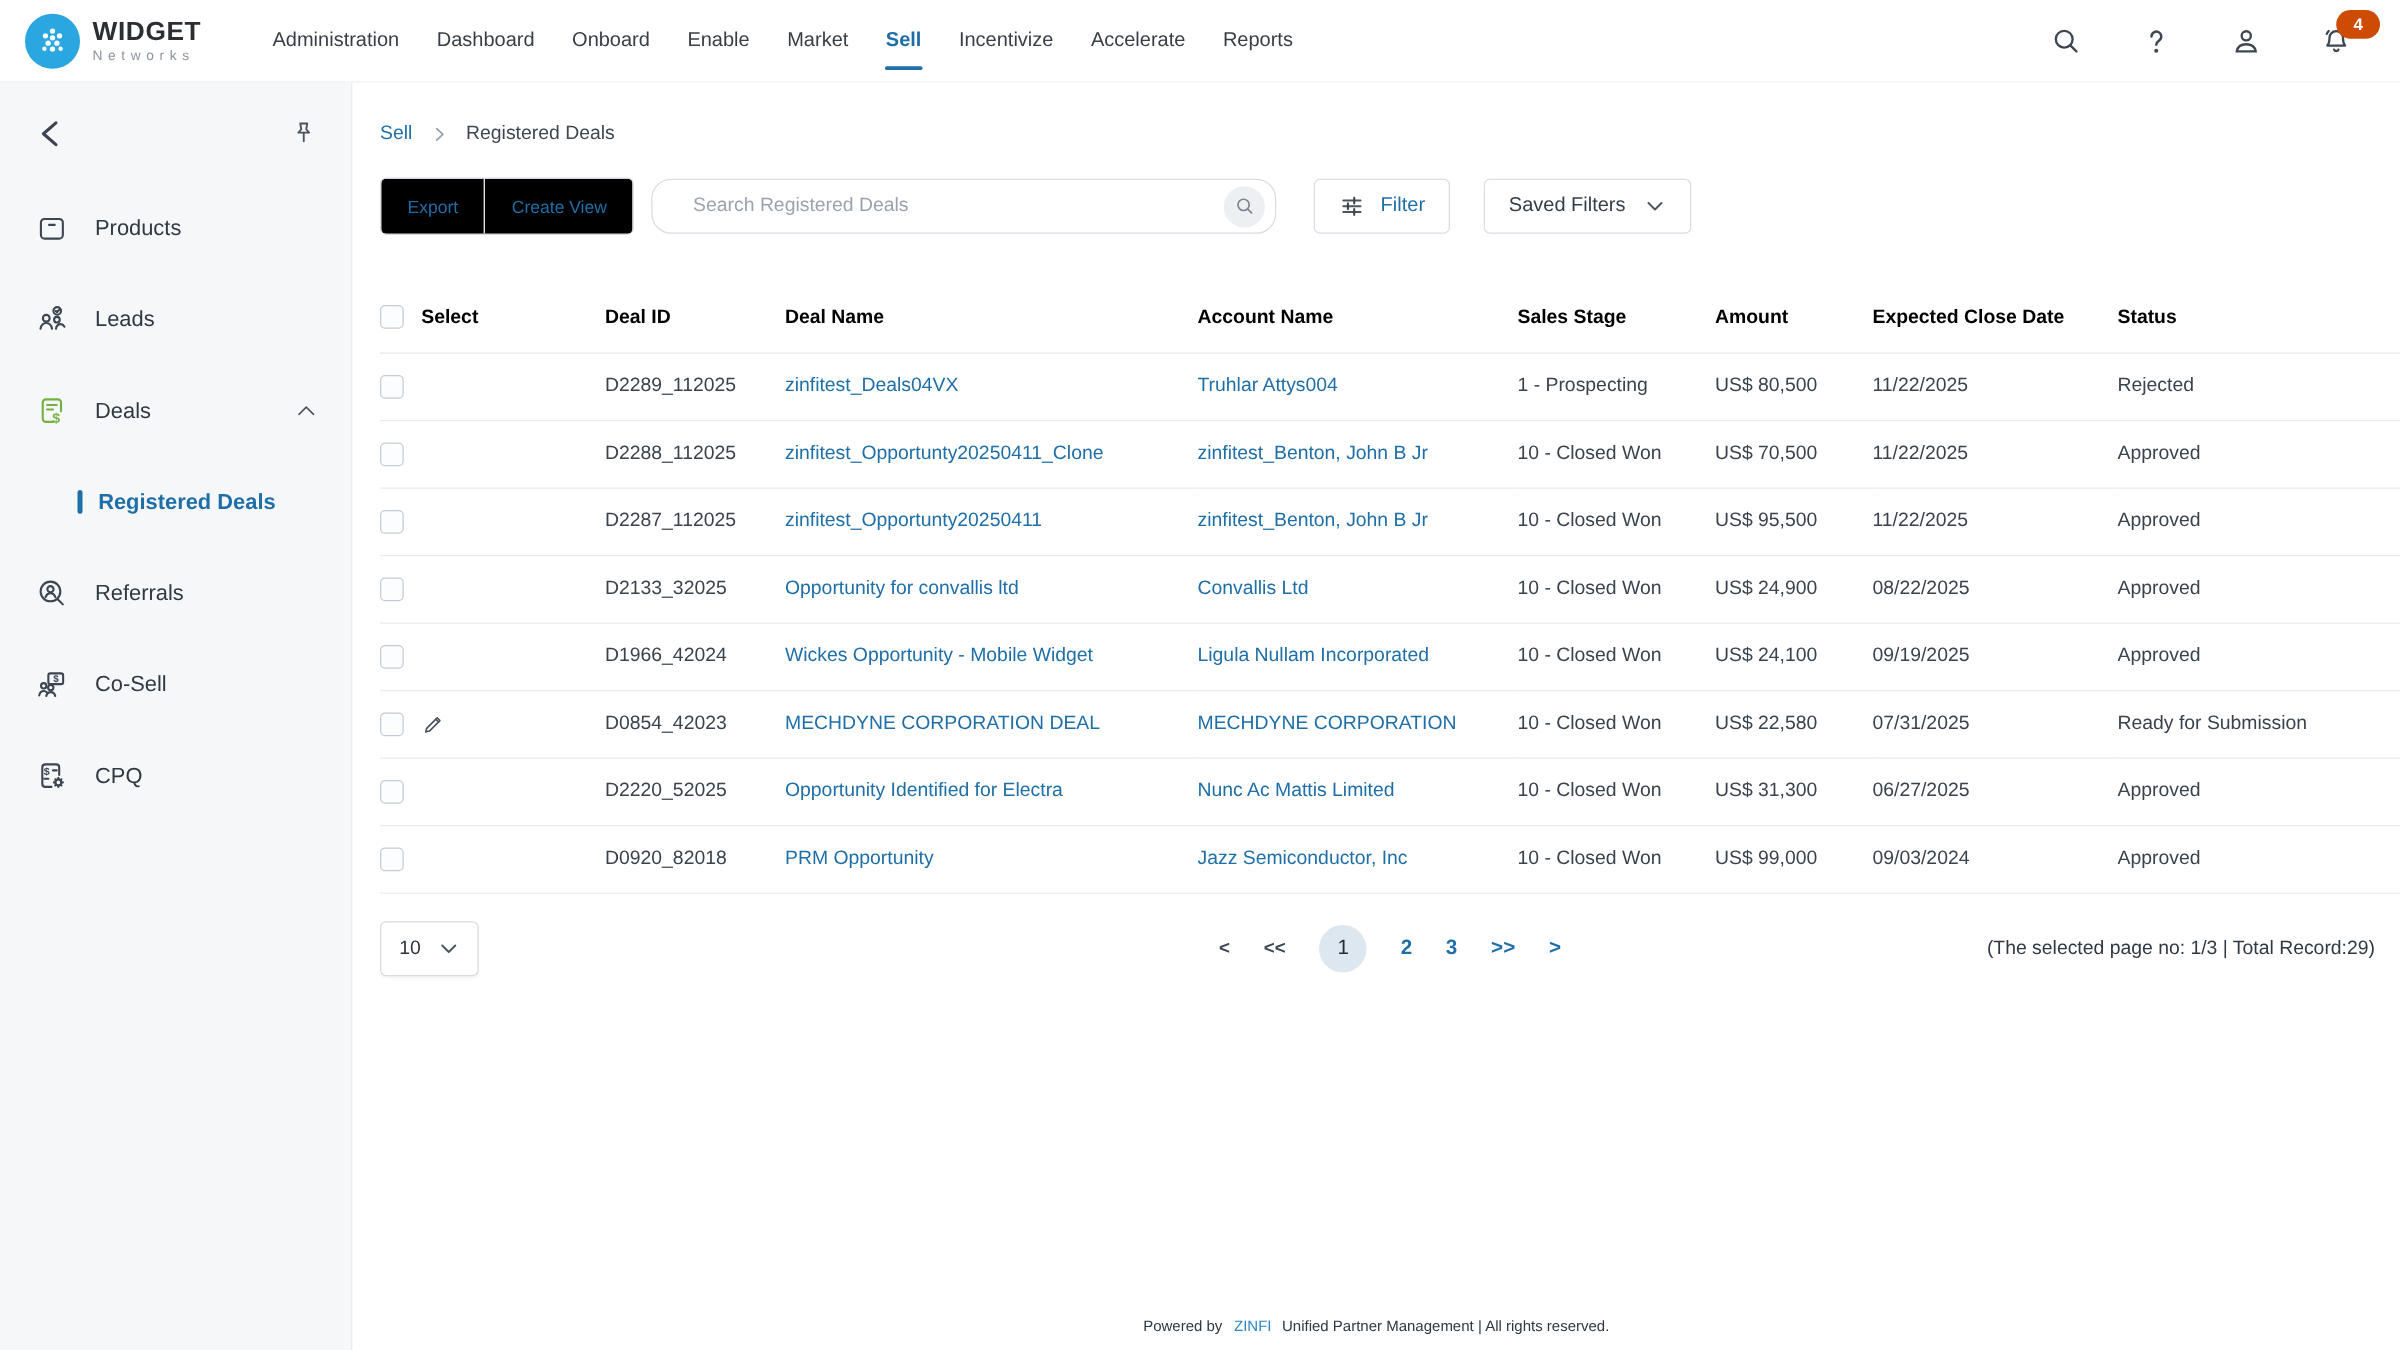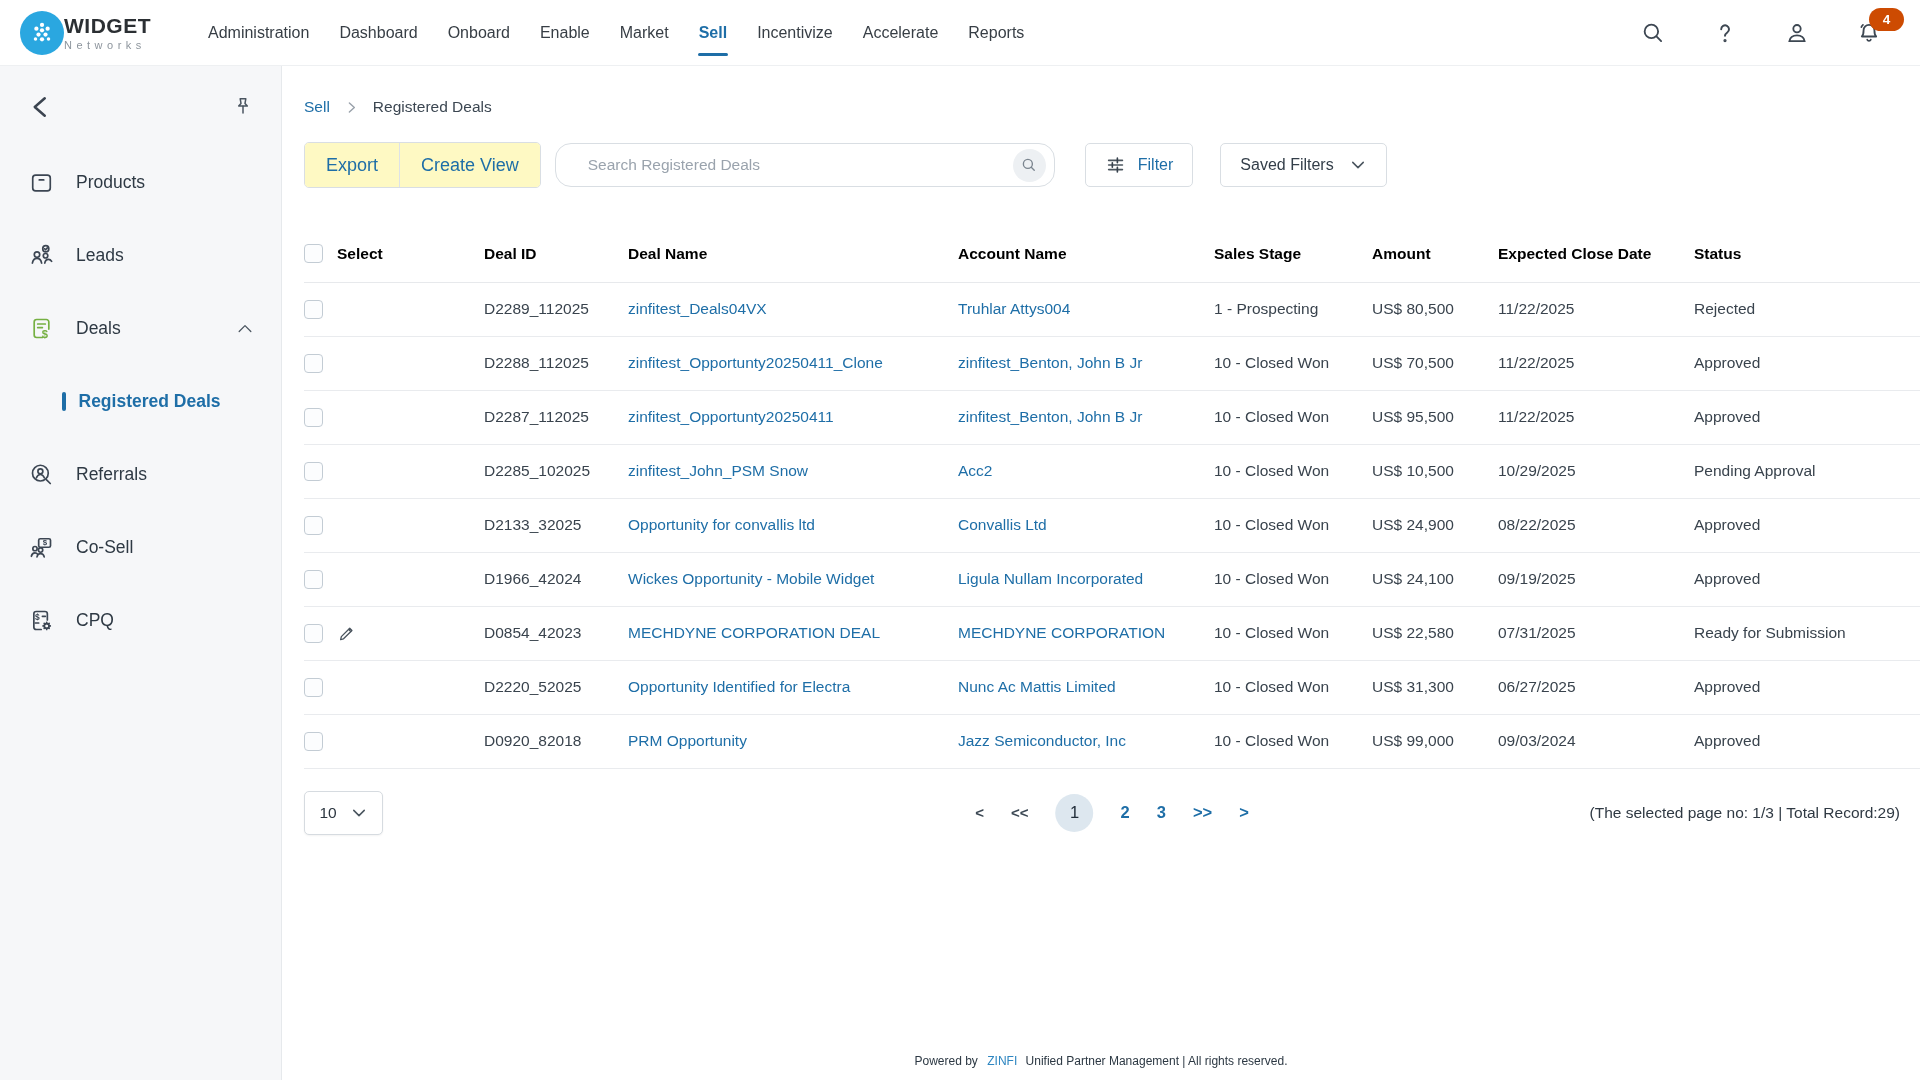--- a/index.html
+++ b/index.html
@@ -3,21 +3,21 @@
 <meta charset="utf-8">
 <style>
   * { margin:0; padding:0; box-sizing:border-box; }
   html,body { background:#e9ebee; }
   .page { width:1920px; height:1080px; position:relative; background:#fff;
           font-family:"Liberation Sans", sans-serif; overflow:hidden; }
 
   
   .topbar { display:flex; align-items:center; height:66px; padding:0 38px 0 20px;
             background:#fff; border-bottom:1px solid #eef0f2; position:relative; z-index:5; }
-  .logo { display:flex; align-items:center; }
+  .logo { display:flex; align-items:center; gap:10px; }
   .logo-circle { width:44px; height:44px; border-radius:50%; background:#2aa7e0;
                  display:flex; align-items:center; justify-content:center; }
   .logo-text-title { font-size:21px; font-weight:700; color:#2b2f33; letter-spacing:.5px; line-height:1; }
   .logo-text-sub { font-size:11px; color:#8d959d; letter-spacing:4.5px; margin-top:3px; }
   .top-nav { display:flex; margin-left:42px; height:100%; }
   .nav-item { position:relative; display:flex; align-items:center; height:100%;
               padding:0 15px; font-size:16px; color:#373e45; cursor:pointer; }
   .nav-item.active { color:#1e6ea7; font-weight:600; }
   .nav-item.active::after { content:""; position:absolute; left:14px; right:14px; bottom:9px;
                             height:3px; background:#1e6ea7; border-radius:2px; }
@@ -57,22 +57,22 @@
   .page-title { font-size:21.5px; font-weight:700; color:#1c2732; }
   .corner-actions { display:flex; border:1px solid #dfe3e8; border-radius:6px; overflow:hidden; background:#fff; }
   .corner-btn { width:57px; height:45px; display:flex; align-items:center; justify-content:center;
                 color:#3b4652; cursor:pointer; background:#fff; }
   .corner-btn + .corner-btn { border-left:1px solid #e3e7eb; }
   .corner-btn svg { width:22px; height:22px; }
 
   
   .toolbar { display:flex; align-items:center; margin-top:26px; }
   .btn-group { display:flex; border:1px solid #d9dee3; border-radius:5px; overflow:hidden; background:#fff; }
-  .tb-btn { height:44px; display:flex; align-items:center; padding:0 21px; font-size:18px;
-            color:#1e6ea7; background:#fef9c3; cursor:pointer; white-space:nowrap; }
+  .tb-btn { height:44px; display:flex; align-items:center; padding:0 21px; font-size:14px;
+            color:#1e6ea7; background:#000000; cursor:pointer; white-space:nowrap; }
   .tb-btn + .tb-btn { border-left:1px solid #dde2e7; }
   .search-box { margin-left:14px; width:500px; height:44px; border:1px solid #d9dee3; border-radius:16px;
                 display:flex; align-items:center; padding:0 8px 0 32px; background:#fff; }
   .search-box input { flex:1; border:none; outline:none; font-size:15.5px; color:#333c45;
                       font-family:"Liberation Sans", sans-serif; background:transparent; }
   .search-box input::placeholder { color:#9aa3ad; }
   .search-circle { width:33px; height:33px; border-radius:50%; background:#edf0f3;
                    display:flex; align-items:center; justify-content:center; color:#7b858f; cursor:pointer; }
   .search-circle svg { width:18px; height:18px; }
   .filter-btn { margin-left:30px; height:44px; border:1px solid #d9dee3; border-radius:5px;
@@ -372,34 +372,20 @@
               <td>US$ 95,500</td>
               <td>11/22/2025</td>
               <td>Approved</td>
             </tr>
             <tr>
               <td>
                 <span class="cell-select">
                   <span class="checkbox"></span>
                 </span>
               </td>
-              <td>D2285_102025</td>
-              <td><span class="cell-link">zinfitest_John_PSM Snow</span></td>
-              <td><span class="cell-link">Acc2</span></td>
-              <td>10 - Closed Won</td>
-              <td>US$ 10,500</td>
-              <td>10/29/2025</td>
-              <td>Pending Approval</td>
-            </tr>
-            <tr>
-              <td>
-                <span class="cell-select">
-                  <span class="checkbox"></span>
-                </span>
-              </td>
               <td>D2133_32025</td>
               <td><span class="cell-link">Opportunity for convallis ltd</span></td>
               <td><span class="cell-link">Convallis Ltd</span></td>
               <td>10 - Closed Won</td>
               <td>US$ 24,900</td>
               <td>08/22/2025</td>
               <td>Approved</td>
             </tr>
             <tr>
               <td>

